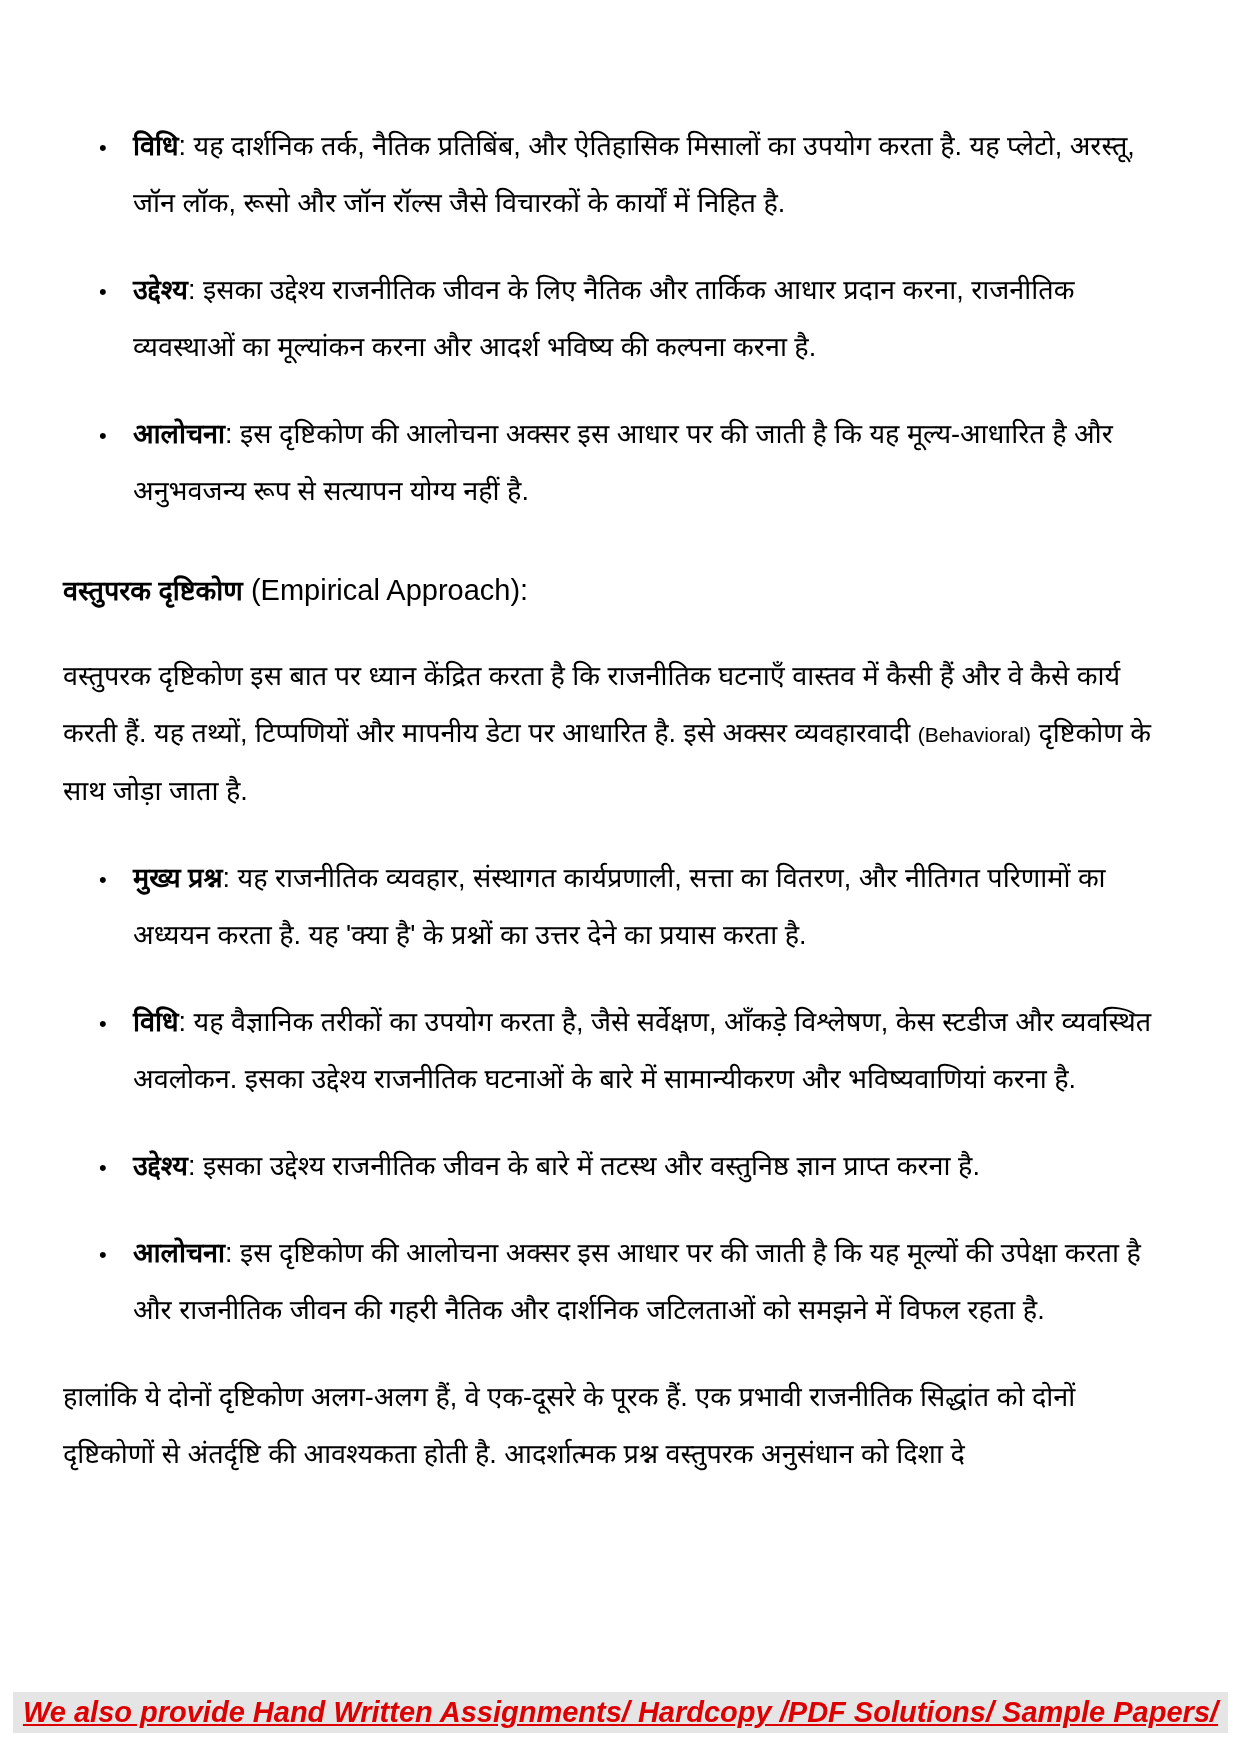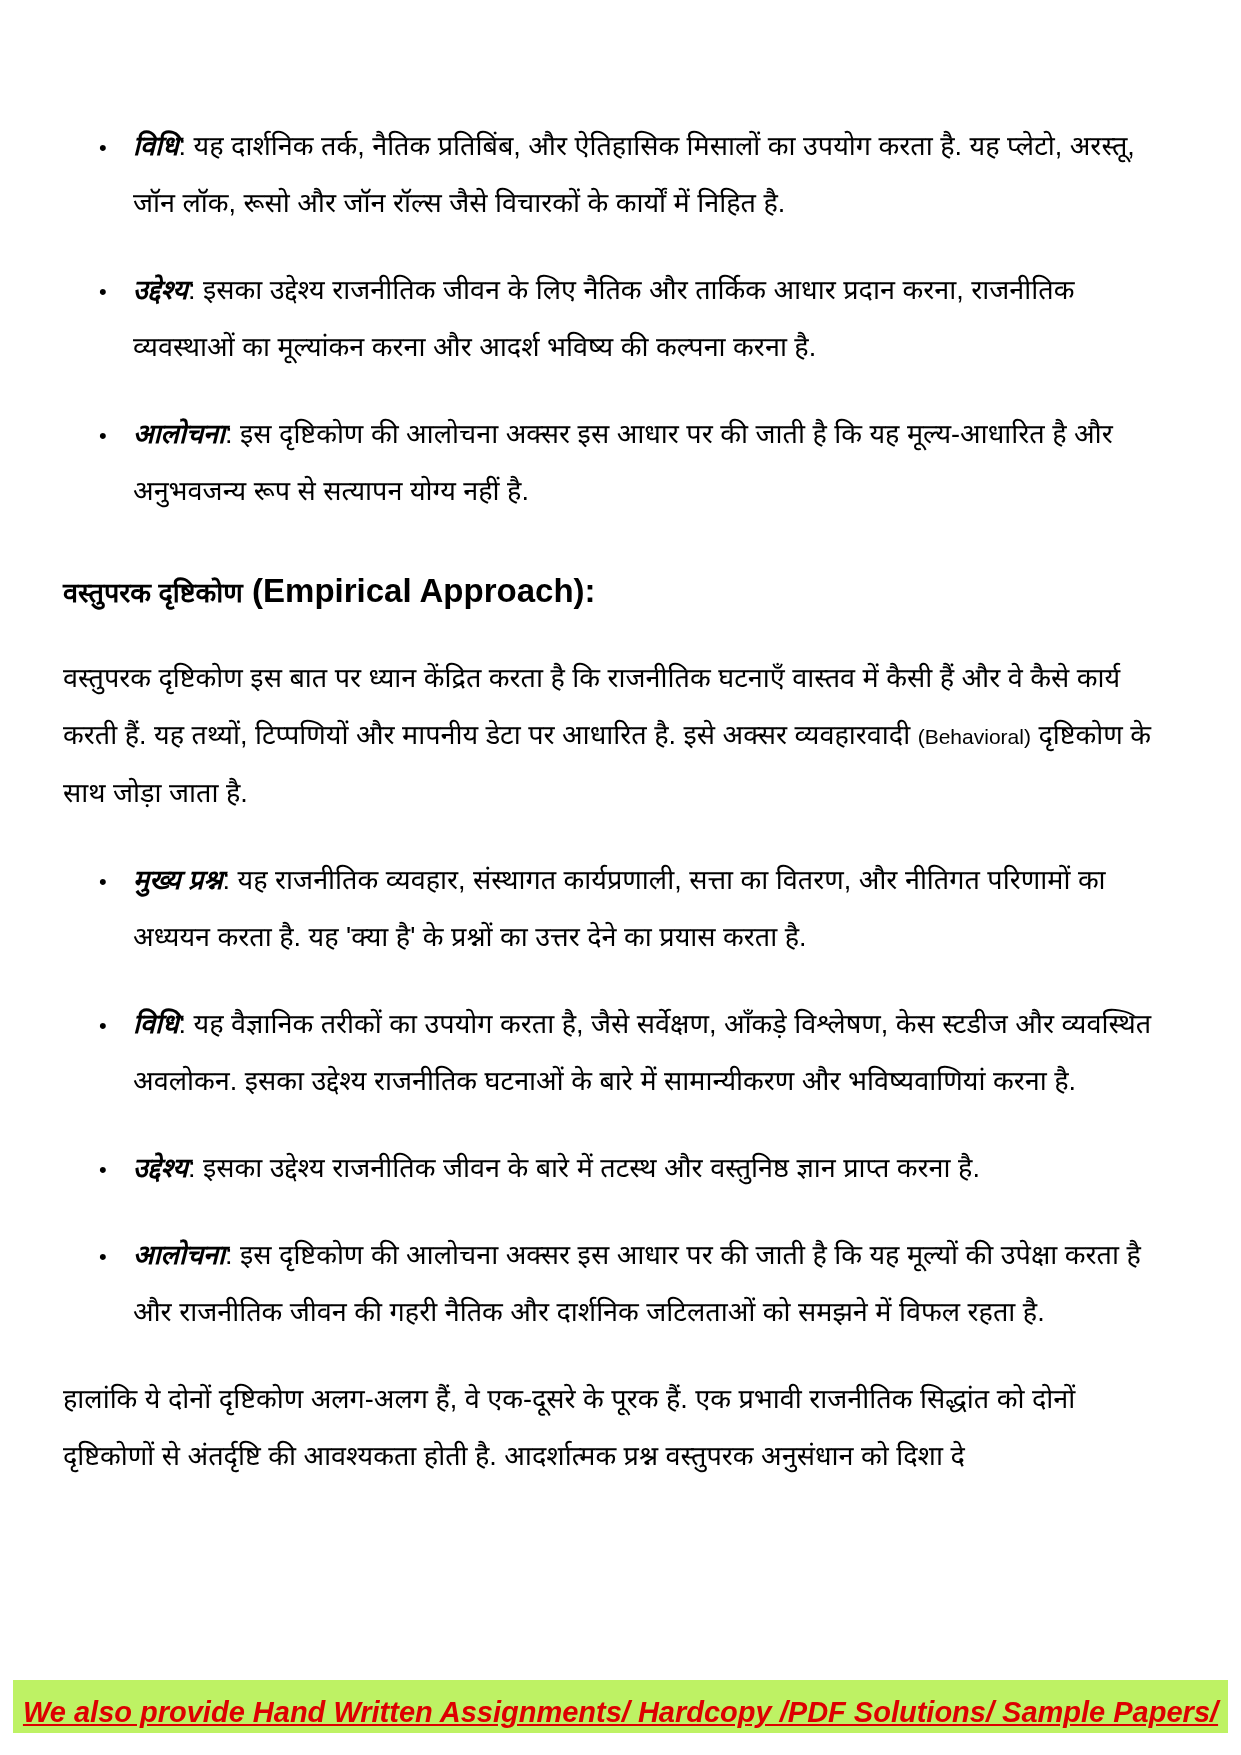--- a/index.html
+++ b/index.html
@@ -36,56 +36,56 @@
     padding-left: 70px;
     margin-bottom: 30px;
   }
   .bullet-marker {
     position: absolute;
     left: 36px;
     top: 1px;
     font-size: 22px;
     line-height: 57px;
   }
-  .li-label { font-weight: bold; font-style: italic; }
+  .li-label { font-weight: bold; }
   h2.doc-heading {
     font-size: 27px;
     font-weight: bold;
     margin: 42px 0 28px 0;
     line-height: 57px;
   }
   h2.doc-heading .latin-part {
-    font-weight: bold;
-    font-size: 33px;
+    font-weight: normal;
+    font-size: 29px;
   }
   p.doc-para {
     margin: 0 0 30px 0;
   }
   p.doc-para .latin-part {
     font-size: 21px;
   }
   .footer-banner {
     position: absolute;
     left: 0;
     right: 0;
     bottom: 14px;
     text-align: center;
   }
   .footer-line {
     margin: 0;
     line-height: 48px;
   }
   .footer-highlight {
-    background: #bef264;
+    background: #e5e5e5;
     color: #dd0000;
     font-weight: bold;
     font-style: italic;
     font-size: 29px;
     text-decoration: underline;
-    padding: 16px 10px 5px 10px;
+    padding: 4px 10px 5px 10px;
   }
 </style>
 </head>
 <body>
 
 <div class="page">
 
   <ul class="doc-list doc-text">
     <li>
       <span class="bullet-marker">•</span>

